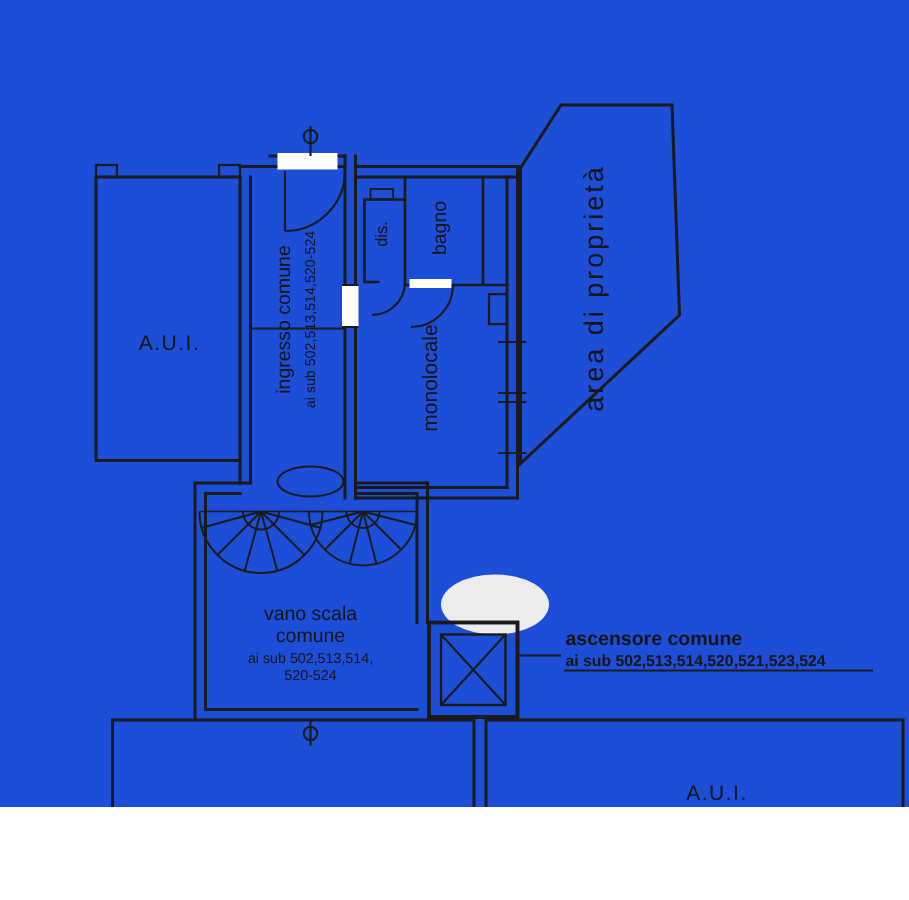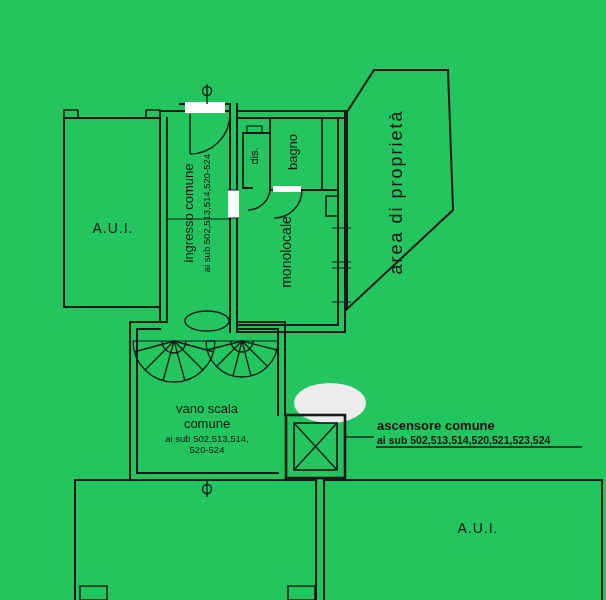--- a/index.html
+++ b/index.html
@@ -1,16 +1,16 @@
 <!DOCTYPE html>
 <html><head>
 <meta charset="utf-8">
 <style>
   html,body{margin:0;padding:0;background:#ffffff;}
-  .page{position:relative;width:606px;height:600px;background:#22c55e;overflow:hidden;}
+  .page{position:relative;width:606px;height:538px;background:#1d4ed8;overflow:hidden;}
   svg{display:block;}
   svg text{font-family:"Liberation Sans",sans-serif;fill:#141414;}
   .t9{font-size:9.5px;}
   .t10{font-size:10.5px;}
   .t11{font-size:11px;}
   .t13{font-size:13px;}
   .t14{font-size:14px;}
   .t18{font-size:18px;letter-spacing:2px;}
   .bold{font-weight:bold;}
   .sp1{letter-spacing:1px;}

